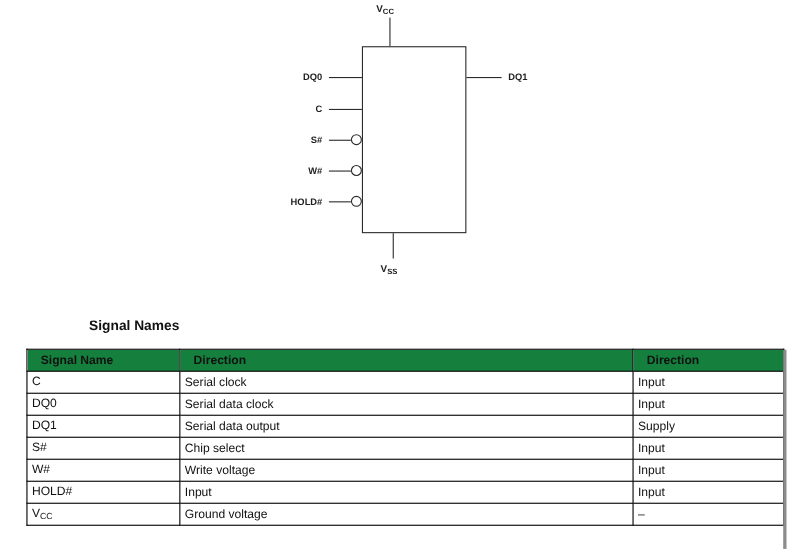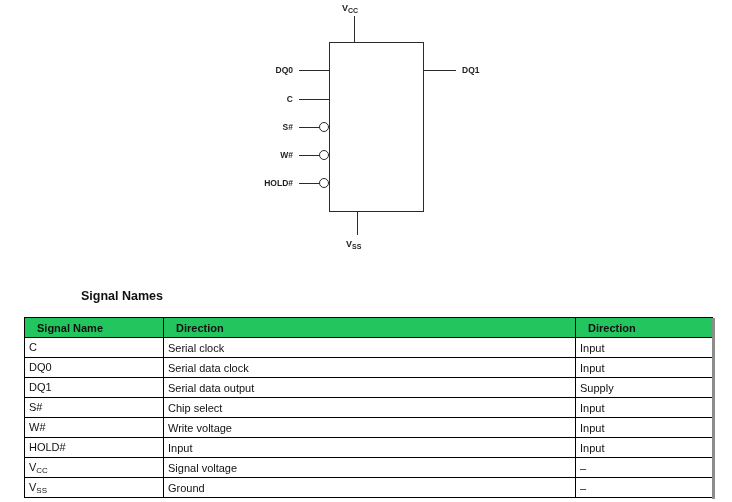--- a/index.html
+++ b/index.html
@@ -100,21 +100,21 @@
   .sig-table th, .sig-table td {
     border: 1px solid #000000;
     height: 19px;
     padding: 0 4px;
     text-align: left;
     vertical-align: middle;
     white-space: nowrap;
     overflow: hidden;
   }
   .sig-table th {
-    background: #22c55e;
+    background: #15803d;
     font-weight: bold;
     padding-left: 12px;
   }
   .sig-table td .sub { font-size: 8px; vertical-align: -2px; }
   .tbl-right-edge {
     position: absolute;
     left: 712px; top: 318px;
     width: 3px; height: 181px;
     background: #8c8c8c;
   }
@@ -204,25 +204,20 @@
         <td>Write voltage</td>
         <td>Input</td>
       </tr>
       <tr>
         <td><span>HOLD#</span><span class="sub"></span></td>
         <td>Input</td>
         <td>Input</td>
       </tr>
       <tr>
         <td><span>V</span><span class="sub">CC</span></td>
-        <td>Signal voltage</td>
-        <td>–</td>
-      </tr>
-      <tr>
-        <td><span>V</span><span class="sub">SS</span></td>
-        <td>Ground</td>
+        <td>Ground voltage</td>
         <td>–</td>
       </tr>
     </tbody>
   </table>
   <div class="tbl-right-edge"></div>
 
 </div>
 
 </body></html>

